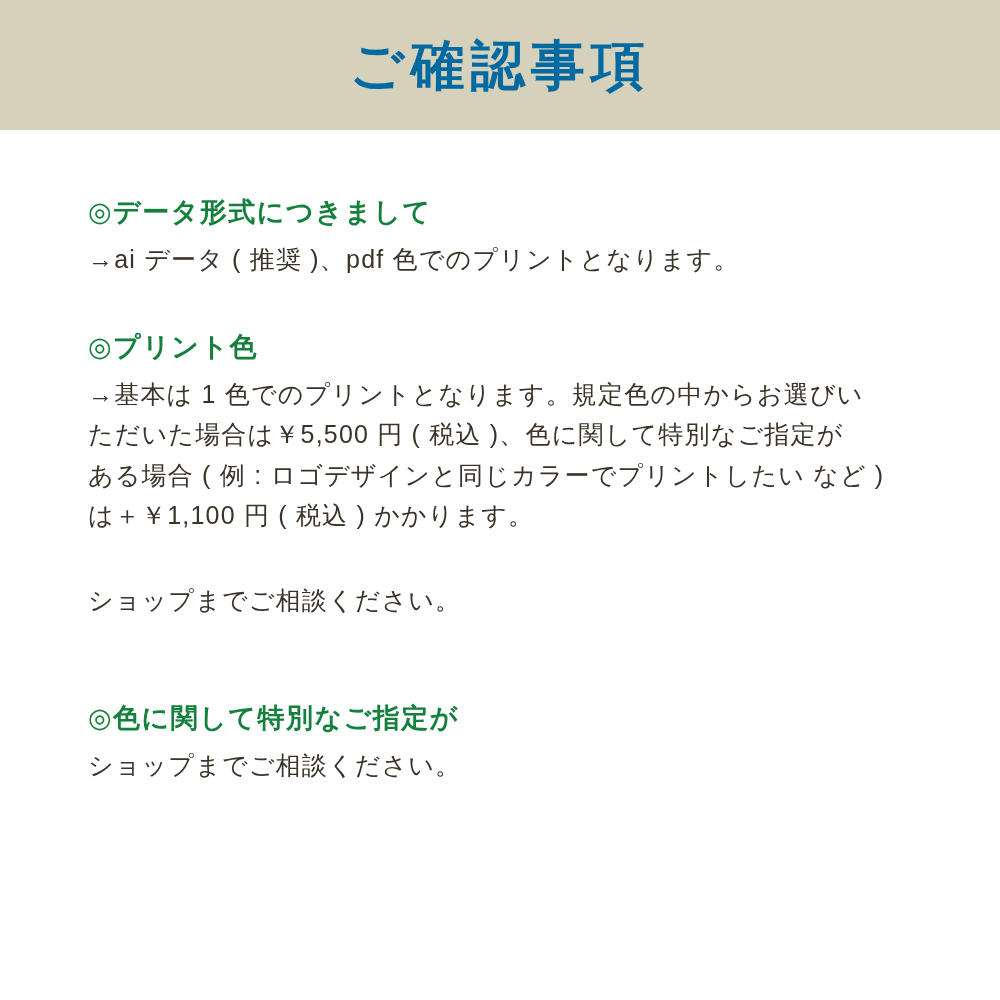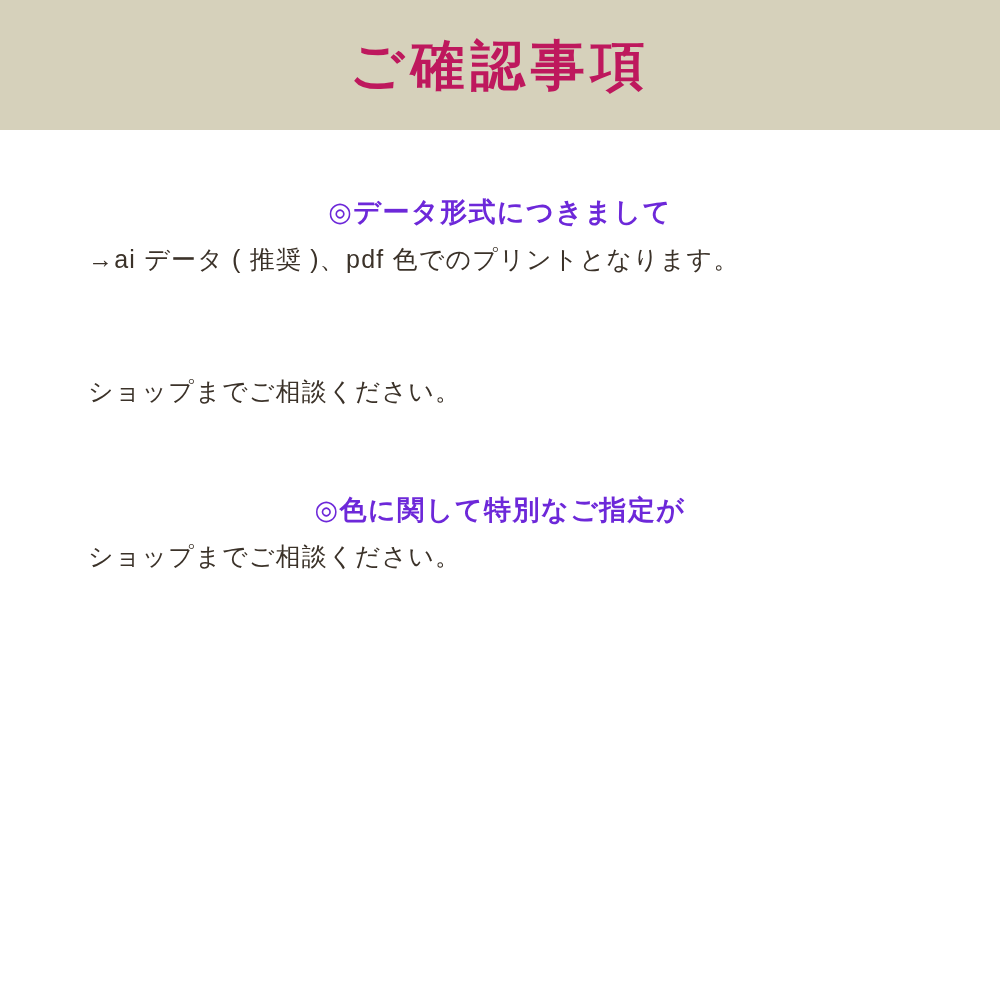--- a/index.html
+++ b/index.html
@@ -26,46 +26,45 @@
     width: 1000px;
     height: 130px;
     background: #d6d1bb;
     display: flex;
     align-items: center;
     justify-content: center;
   }
   .header-title {
     font-size: 54px;
     font-weight: 700;
-    color: #be185d;
+    color: #0369a1;
     letter-spacing: 6px;
     line-height: 1;
     margin: 0;
     padding: 0;
   }
   .content {
     position: absolute;
     top: 130px;
     left: 0;
     width: 1000px;
     height: 870px;
     box-sizing: border-box;
     padding: 62px 88px 0 88px;
   }
   .block {
     margin-bottom: 0;
   }
   .heading {
     font-size: 27px;
     font-weight: 700;
-    color: #6d28d9;
+    color: #15803d;
     letter-spacing: 1.5px;
     line-height: 1.5;
     margin: 0 0 6px 0;
-    text-align: center;
   }
   .body-line {
     font-size: 25px;
     font-weight: 400;
     color: #3b3229;
     letter-spacing: 1.2px;
     line-height: 1.62;
     margin: 0;
     white-space: pre;
   }
@@ -84,20 +83,27 @@
 
   <div class="content">
 
     <div class="block">
       <p class="heading">◎データ形式につきまして</p>
       <p class="body-line">→ai データ ( 推奨 )、pdf 色でのプリントとなります。</p>
     </div>
 
     <div class="gap-md"></div>
 
+    <div class="block">
+      <p class="heading">◎プリント色</p>
+      <p class="body-line">→基本は 1 色でのプリントとなります。規定色の中からお選びい</p>
+      <p class="body-line">ただいた場合は￥5,500 円 ( 税込 )、色に関して特別なご指定が</p>
+      <p class="body-line">ある場合 ( 例 : ロゴデザインと同じカラーでプリントしたい など )</p>
+      <p class="body-line">は＋￥1,100 円 ( 税込 ) かかります。</p>
+    </div>
 
     <div class="gap-sm"></div>
 
     <div class="block">
       <p class="body-line">ショップまでご相談ください。</p>
     </div>
 
     <div class="gap-lg"></div>
 
     <div class="block">

